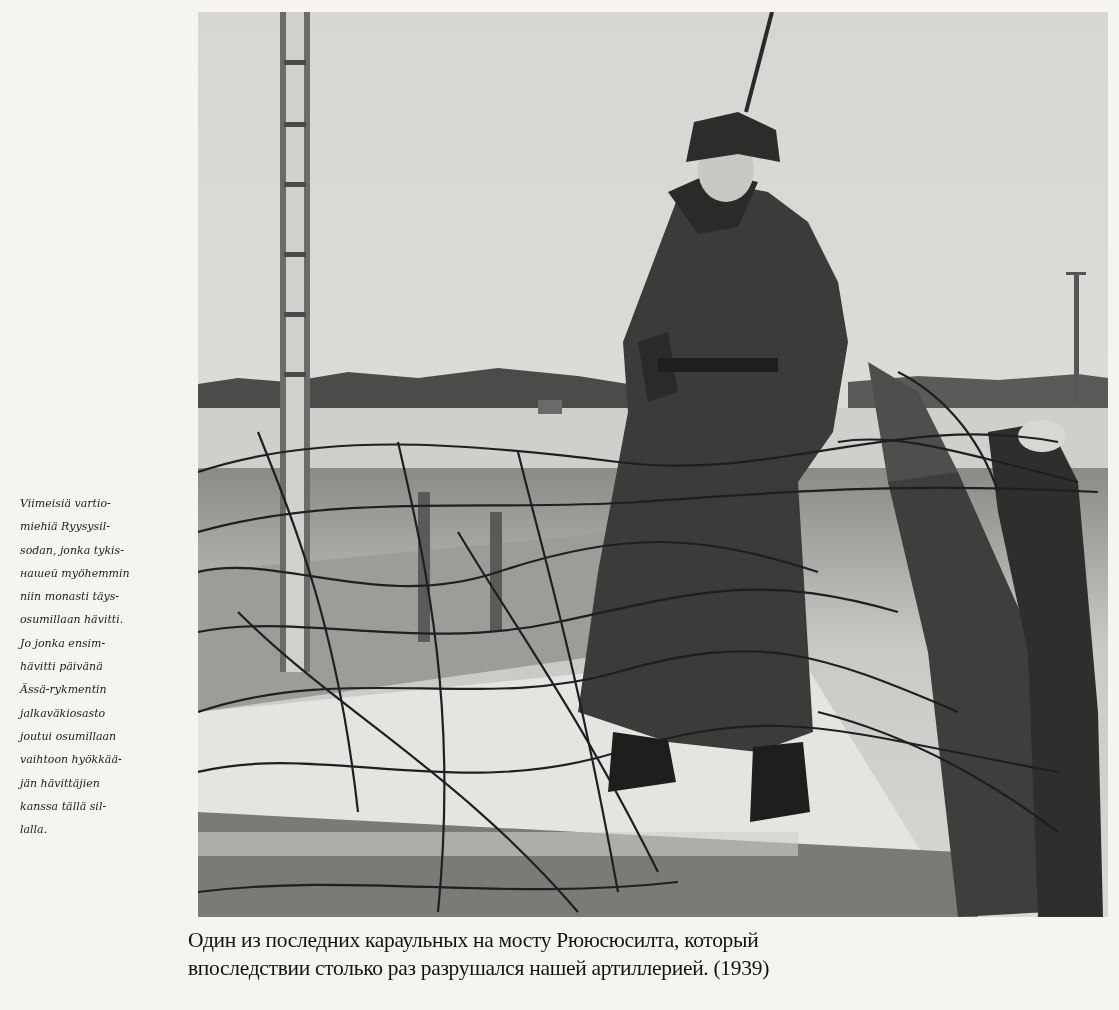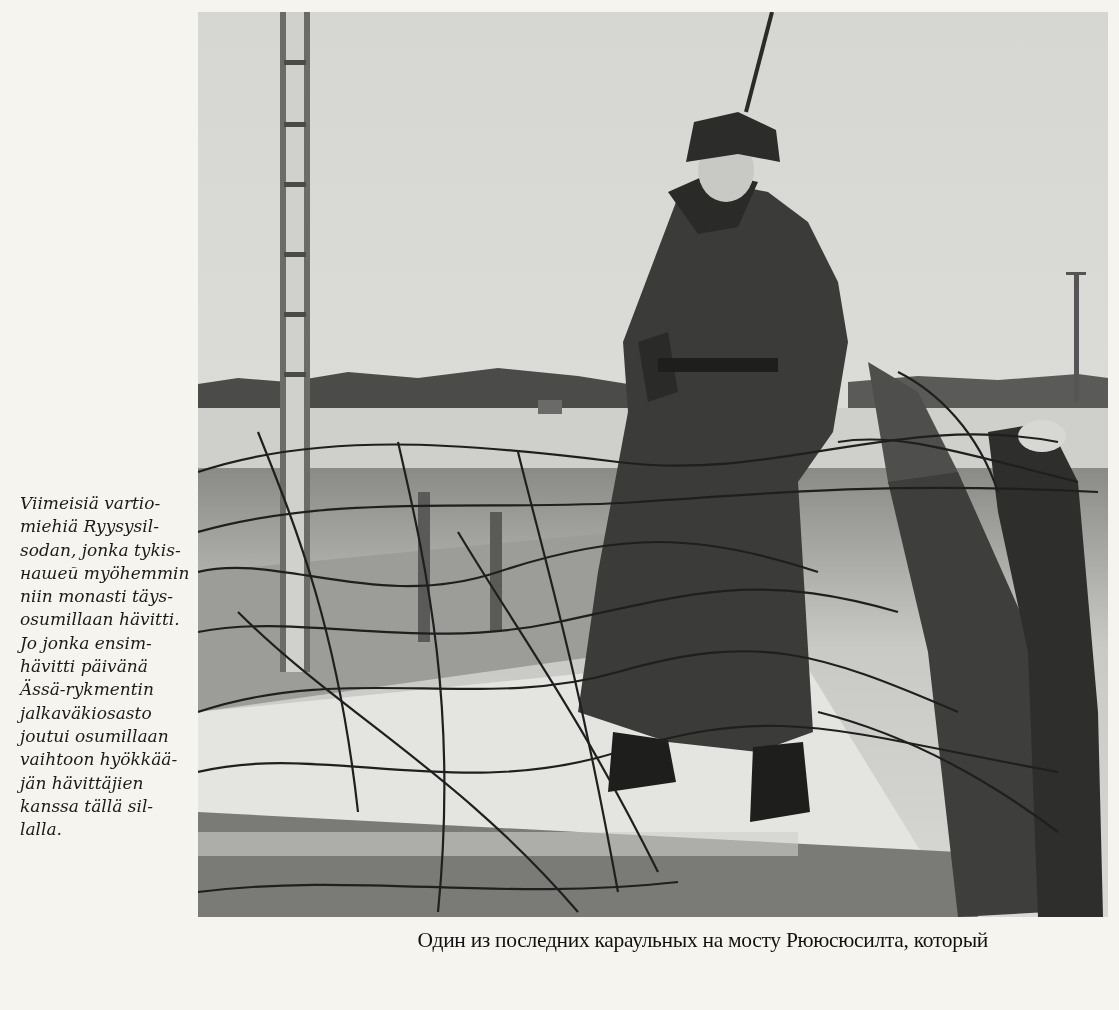--- a/index.html
+++ b/index.html
@@ -1,25 +1,25 @@
 <!DOCTYPE html>
 <html><head>
 <meta charset="utf-8">
 <style>
   html,body{margin:0;padding:0;}
   body{width:1119px;height:1010px;background:#f6f4ef;position:relative;overflow:hidden;}
   .side-caption{position:absolute;left:20px;top:492px;width:160px;
     font-family:"DejaVu Serif","Liberation Serif",serif;font-style:italic;
-    font-size:17px;line-height:23.3px;color:#1d1b19;}
+    font-size:11px;line-height:23.3px;color:#1d1b19;}
   .side-caption div{white-space:nowrap;}
   .photo{position:absolute;left:198px;top:12px;width:910px;height:905px;overflow:hidden;background:#d9d9d6;}
   .photo svg{display:block;}
   .caption{position:absolute;left:188px;top:926px;width:800px;
     font-family:"Liberation Serif","DejaVu Serif",serif;font-size:21.5px;line-height:28px;color:#111;letter-spacing:-0.3px;}
-  .caption div{white-space:nowrap;text-align:right;}
+  .caption div{white-space:nowrap;}
 </style>
 </head>
 <body>
 
 <div class="side-caption">
   <div>Viimeisiä vartio-</div>
   <div>miehiä Ryysysil-</div>
   <div>sodan, jonka tykis-</div>
   <div>нашей myöhemmin</div>
   <div>niin monasti täys-</div>
@@ -112,13 +112,14 @@
       <path d="M0 880 C160 860 300 890 480 870"></path>
       <path d="M620 700 C700 720 780 760 860 820"></path>
       <path d="M640 430 C700 420 760 440 880 470"></path>
       <path d="M700 360 C740 380 780 420 800 480"></path>
     </g>
   </svg>
 </div>
 
 <div class="caption">
   <div>Один из последних караульных на мосту Рююсюсилта, который</div>
+  <div>впоследствии столько раз разрушался нашей артиллерией. (1939)</div>
 </div>
 
 </body></html>

